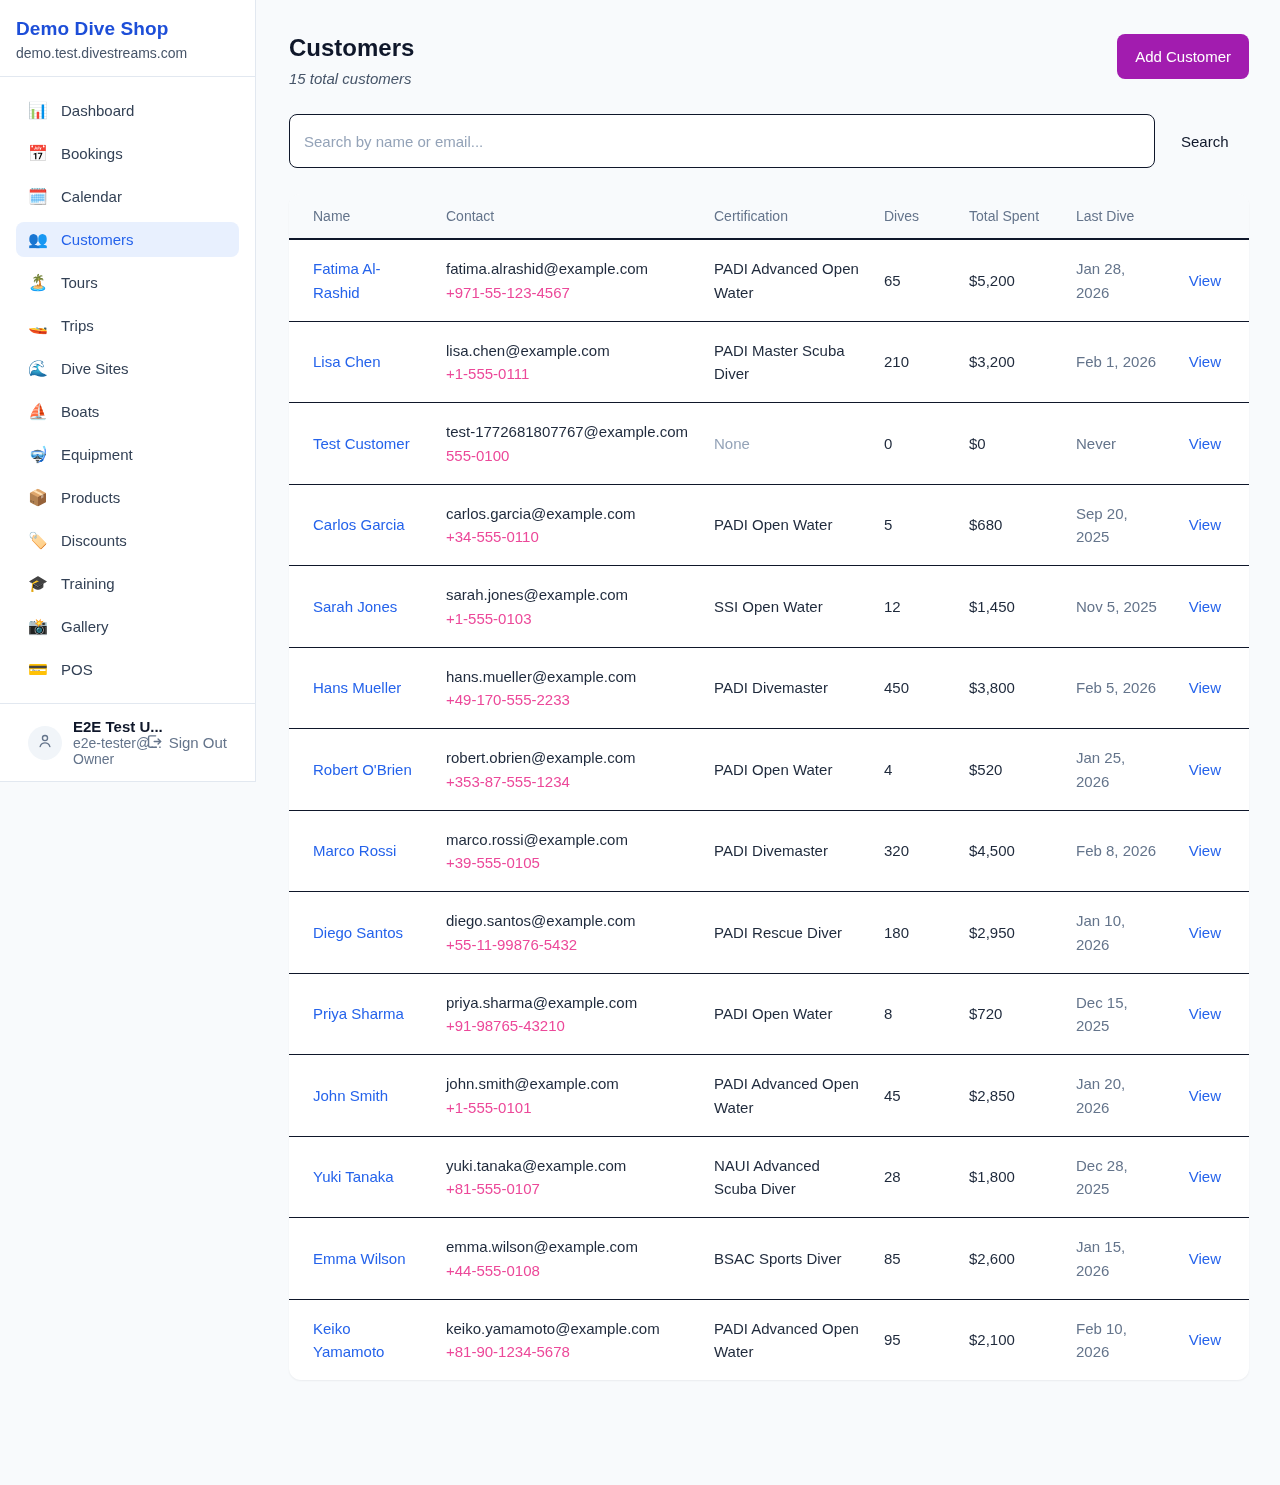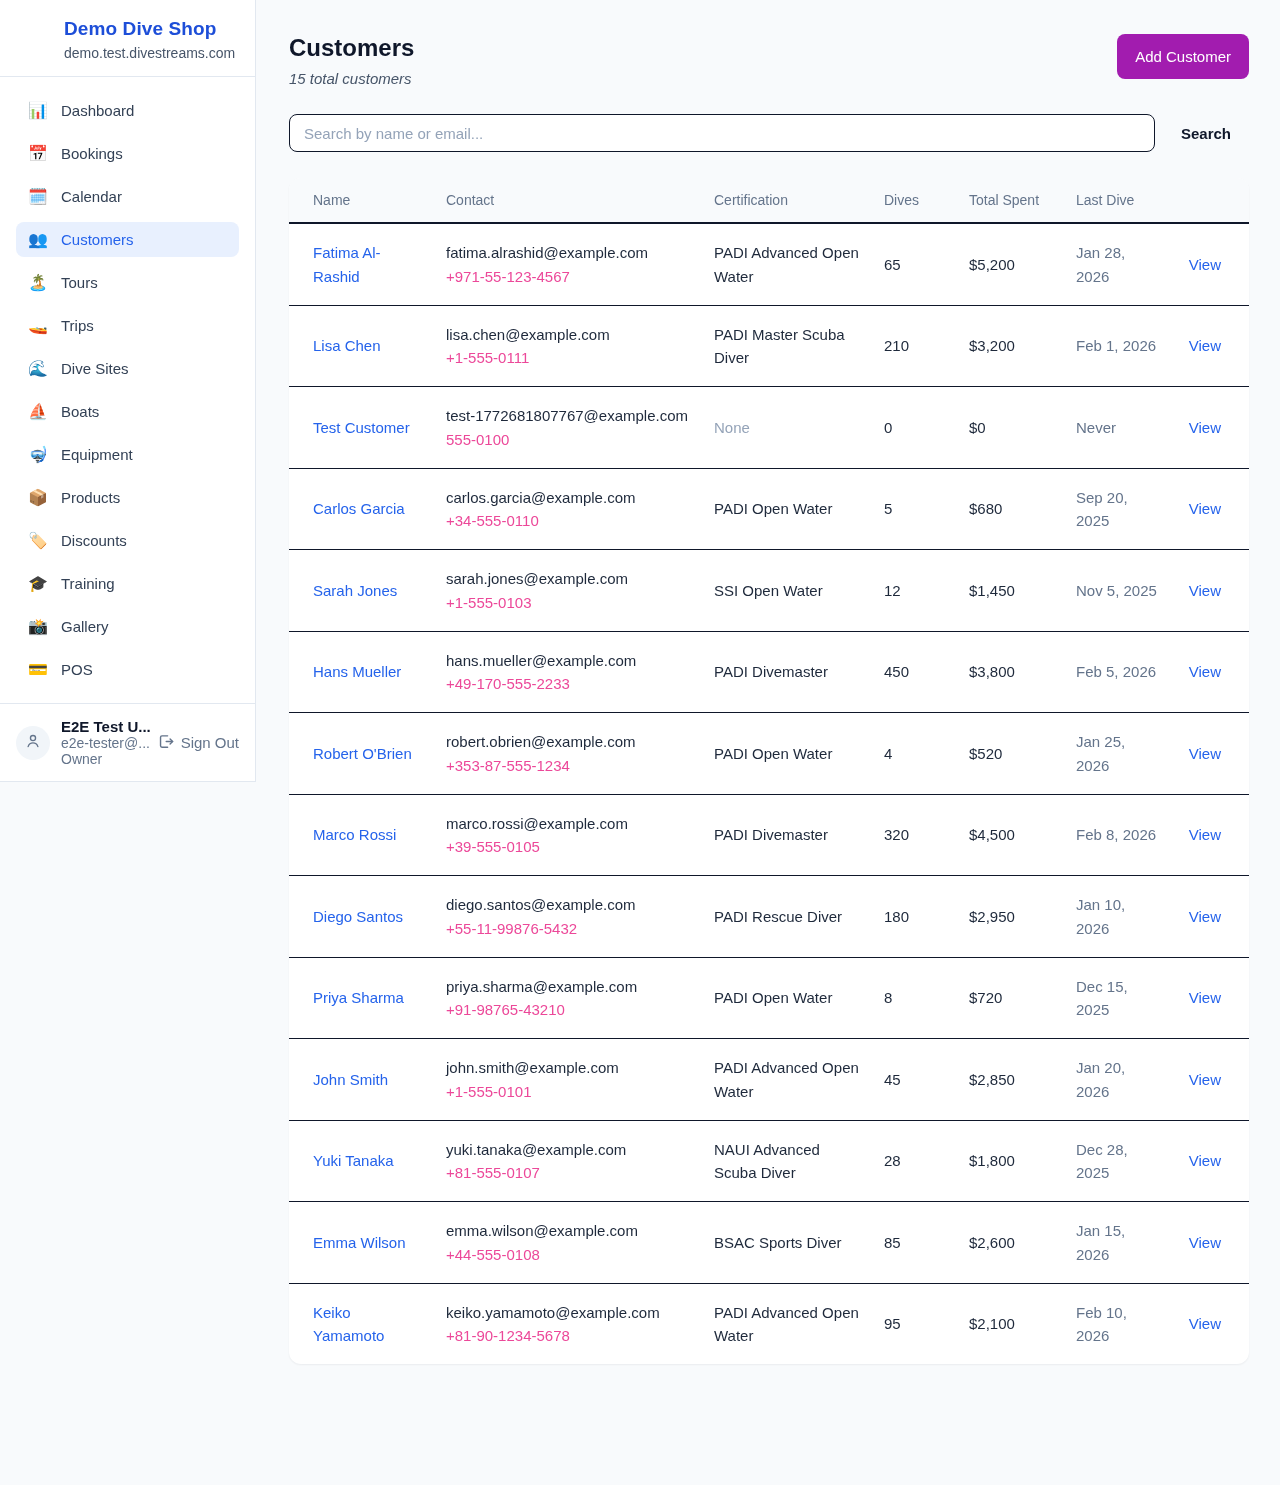--- a/index.html
+++ b/index.html
@@ -14,36 +14,36 @@
   .app { display: flex; align-items: flex-start; width: 1280px; }
 
   
   .sidebar {
     width: 256px;
     flex: 0 0 256px;
     background: #ffffff;
     border-right: 1px solid #e2e8f0;
     border-bottom: 1px solid #e2e8f0;
   }
-  .brand-block { padding: 18px 16px 15px 16px; margin-left: 48px; }
+  .brand-block { padding: 18px 16px 15px 16px; }
   .brand { font-size: 19px; font-weight: bold; color: #1d4ed8; letter-spacing: .1px; }
   .domain { font-size: 14px; color: #475569; margin-top: 5px; }
   .sidebar-divider { border: none; border-top: 1px solid #e2e8f0; }
   .nav { padding: 16px 16px 8px 16px; list-style: none; }
   .nav li {
     display: flex; align-items: center; gap: 13px;
     padding: 8px 12px; margin-bottom: 8px;
     border-radius: 8px; cursor: pointer;
     font-size: 15px; color: #334155;
   }
   .nav li .nav-icon { width: 20px; font-size: 16px; text-align: center; flex: 0 0 20px; }
   .nav li.active { background: #e8f0fe; color: #2563eb; }
   .user-section {
     border-top: 1px solid #e2e8f0;
-    padding: 14px 16px;
+    padding: 14px 28px;
     display: flex; align-items: center; gap: 11px;
   }
   .avatar {
     width: 34px; height: 34px; border-radius: 50%;
     background: #f1f5f9; flex: 0 0 34px;
     display: flex; align-items: center; justify-content: center;
   }
   .user-info { flex: 1 1 auto; min-width: 0; }
   .user-name { font-size: 15px; font-weight: bold; color: #0f172a; white-space: nowrap; }
   .user-email { font-size: 14px; color: #64748b; white-space: nowrap; }
@@ -60,29 +60,29 @@
   .page-header { display: flex; justify-content: space-between; align-items: flex-start; margin-bottom: 27px; }
   .page-title { font-size: 24px; font-weight: bold; color: #0f172a; }
   .page-subtitle { font-size: 15px; color: #475569; margin-top: 8px; font-style: italic; }
   .add-btn {
     background: #a21caf; color: #ffffff; border: none;
     font-family: inherit; font-size: 15px; font-weight: 500;
     padding: 14px 18px; border-radius: 8px; cursor: pointer;
   }
   .search-row { display: flex; align-items: center; margin-bottom: 26px; }
   .search-input {
-    flex: 0 0 866px; width: 866px; height: 38px;
+    flex: 0 0 866px; width: 866px; height: 54px;
     border: 1px solid #0f172a; border-radius: 8px;
     background: #ffffff; padding: 0 14px;
     font-family: inherit; font-size: 15px; color: #0f172a;
   }
   .search-input::placeholder { color: #94a3b8; }
   .search-btn {
     background: none; border: none; cursor: pointer;
-    font-family: inherit; font-size: 15px; font-weight: 700; color: #0f172a;
+    font-family: inherit; font-size: 15px; font-weight: 400; color: #0f172a;
     padding: 0 0 0 26px;
   }
 
   
   .card {
     background: #ffffff; border-radius: 12px;
     box-shadow: 0 1px 2px rgba(15, 23, 42, 0.06);
     overflow: hidden; width: 960px;
   }
   table { width: 100%; border-collapse: collapse; table-layout: fixed; }

